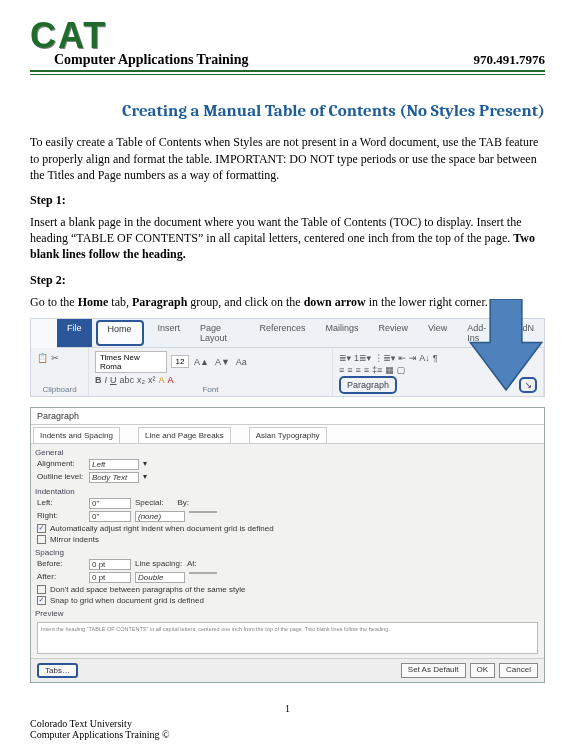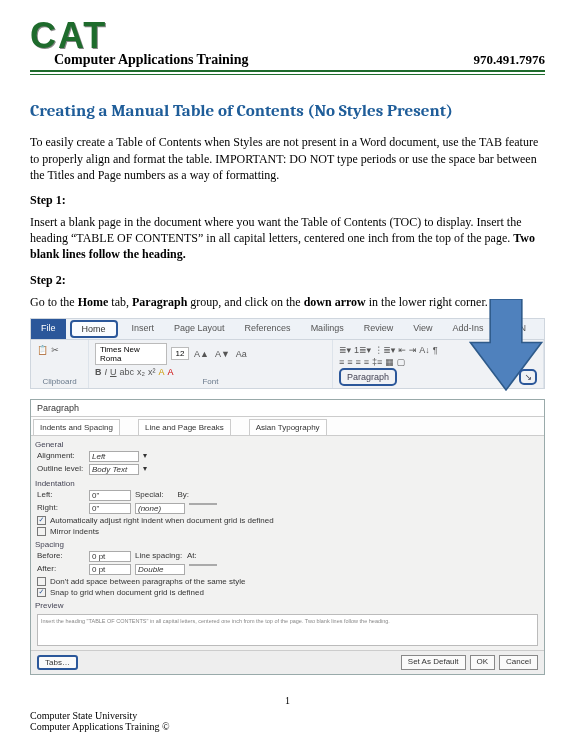--- a/index.html
+++ b/index.html
@@ -34,39 +34,41 @@
     font-weight: bold;
     margin-left: 24px;
   }
   .phone { font-size: 13px; font-weight: bold; }
   .double-line { border-bottom: 1px solid #1e6b2c; height: 1px; }
   h1 {
     color: #1f5d99;
     font-family: Cambria, Georgia, serif;
     font-size: 17px;
     margin: 26px 0 14px 0;
+    text-align: right;
   }
   p, .body-text { font-size: 12px; line-height: 1.35; margin: 6px 0; }
   .step-label { font-size: 12px; font-weight: bold; margin: 10px 0 6px 0; }
   b { font-weight: bold; }
 
   
   .ribbon {
     border: 1px solid #cfd6de;
     margin-top: 8px;
     background: #f7f9fc;
     font-family: "Segoe UI", Tahoma, sans-serif;
     font-size: 9px;
     position: relative;
   }
   .ribbon-tabs {
     display: flex;
     align-items: stretch;
     background: #eef2f7;
     border-bottom: 1px solid #cfd6de;
+    margin-left: 26px;
   }
   .ribbon-tab {
     padding: 4px 10px;
     color: #555;
   }
   .ribbon-tab.file {
     background: #2b579a;
     color: #fff;
   }
   .ribbon-tab.home {
@@ -321,15 +323,15 @@
       <span style="flex:1"></span>
       <span class="dbtn">Set As Default</span>
       <span class="dbtn">OK</span>
       <span class="dbtn">Cancel</span>
     </div>
   </div>
 </div>
 
 <div class="footer">
   <div class="page-num">1</div>
-  <div>Computer State University</div>
+  <div>Colorado Text University</div>
   <div>Computer Applications Training ©</div>
 </div>
 
 </body></html>

